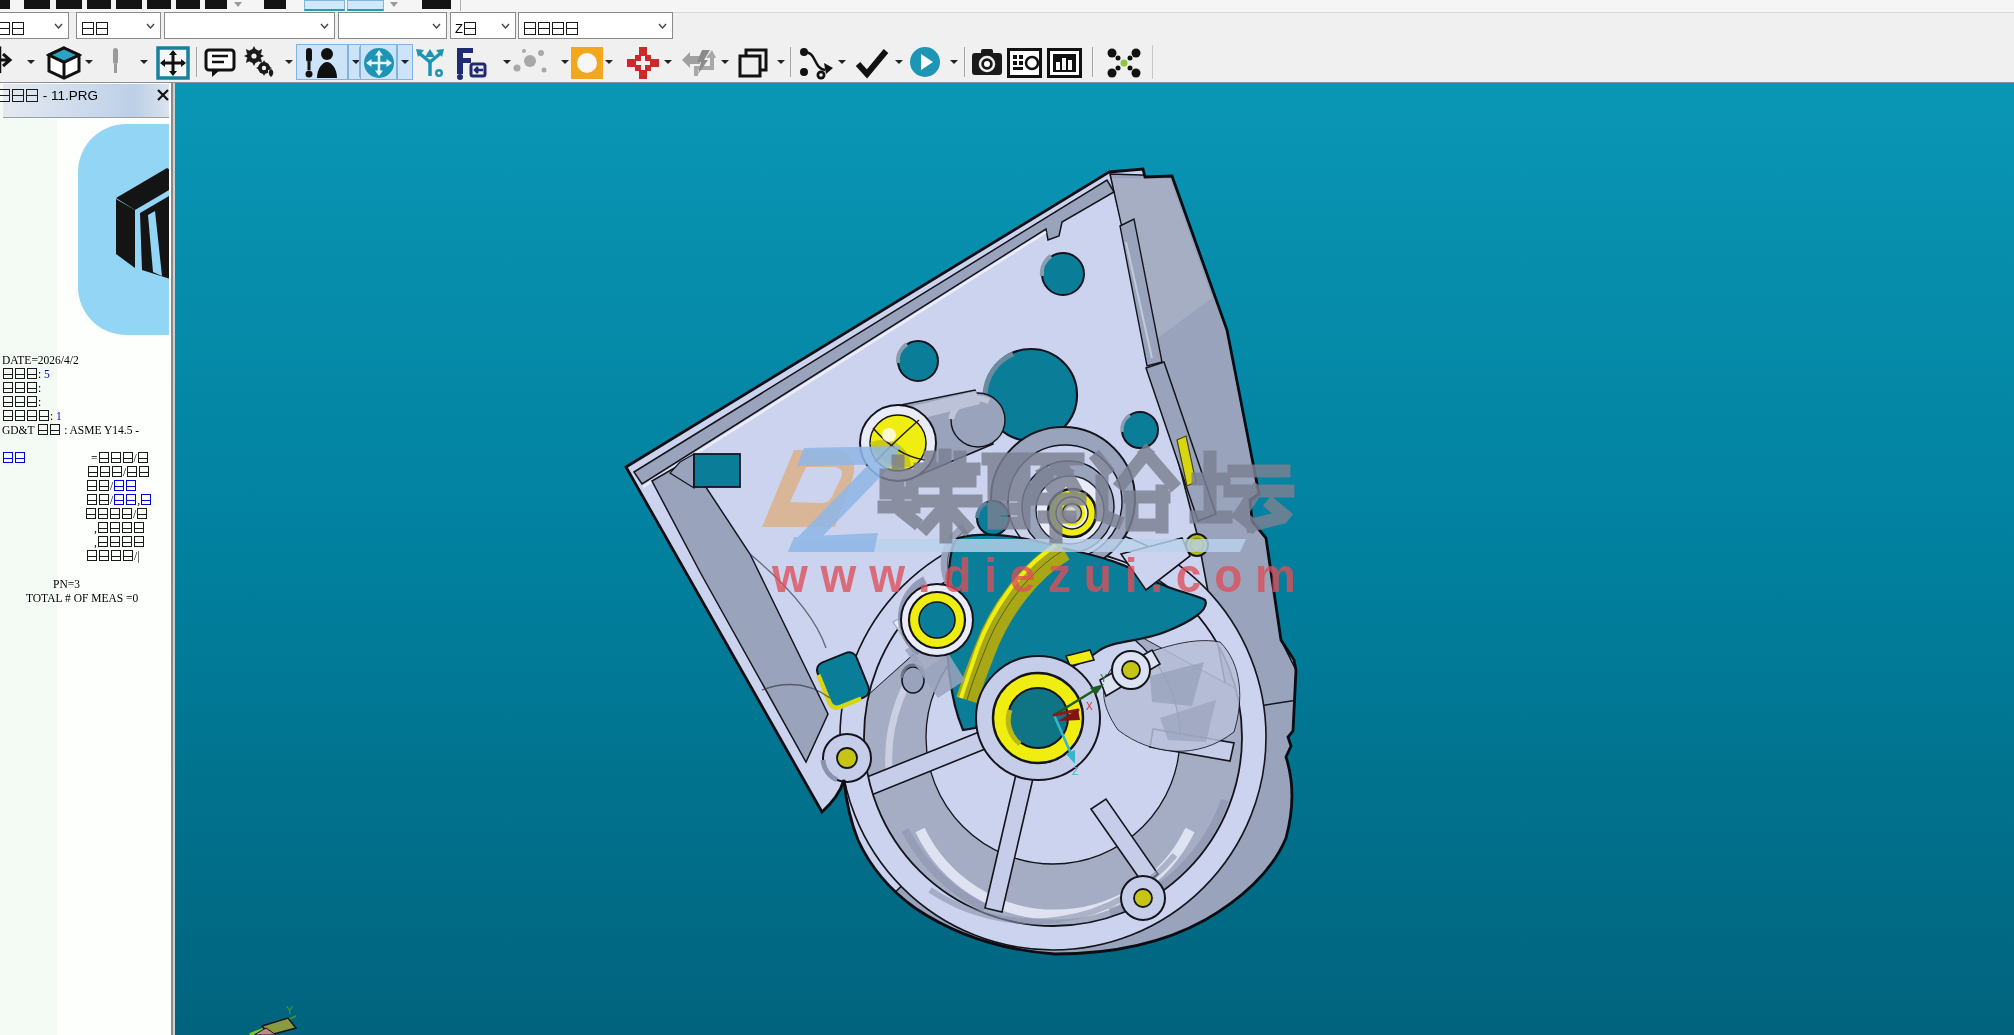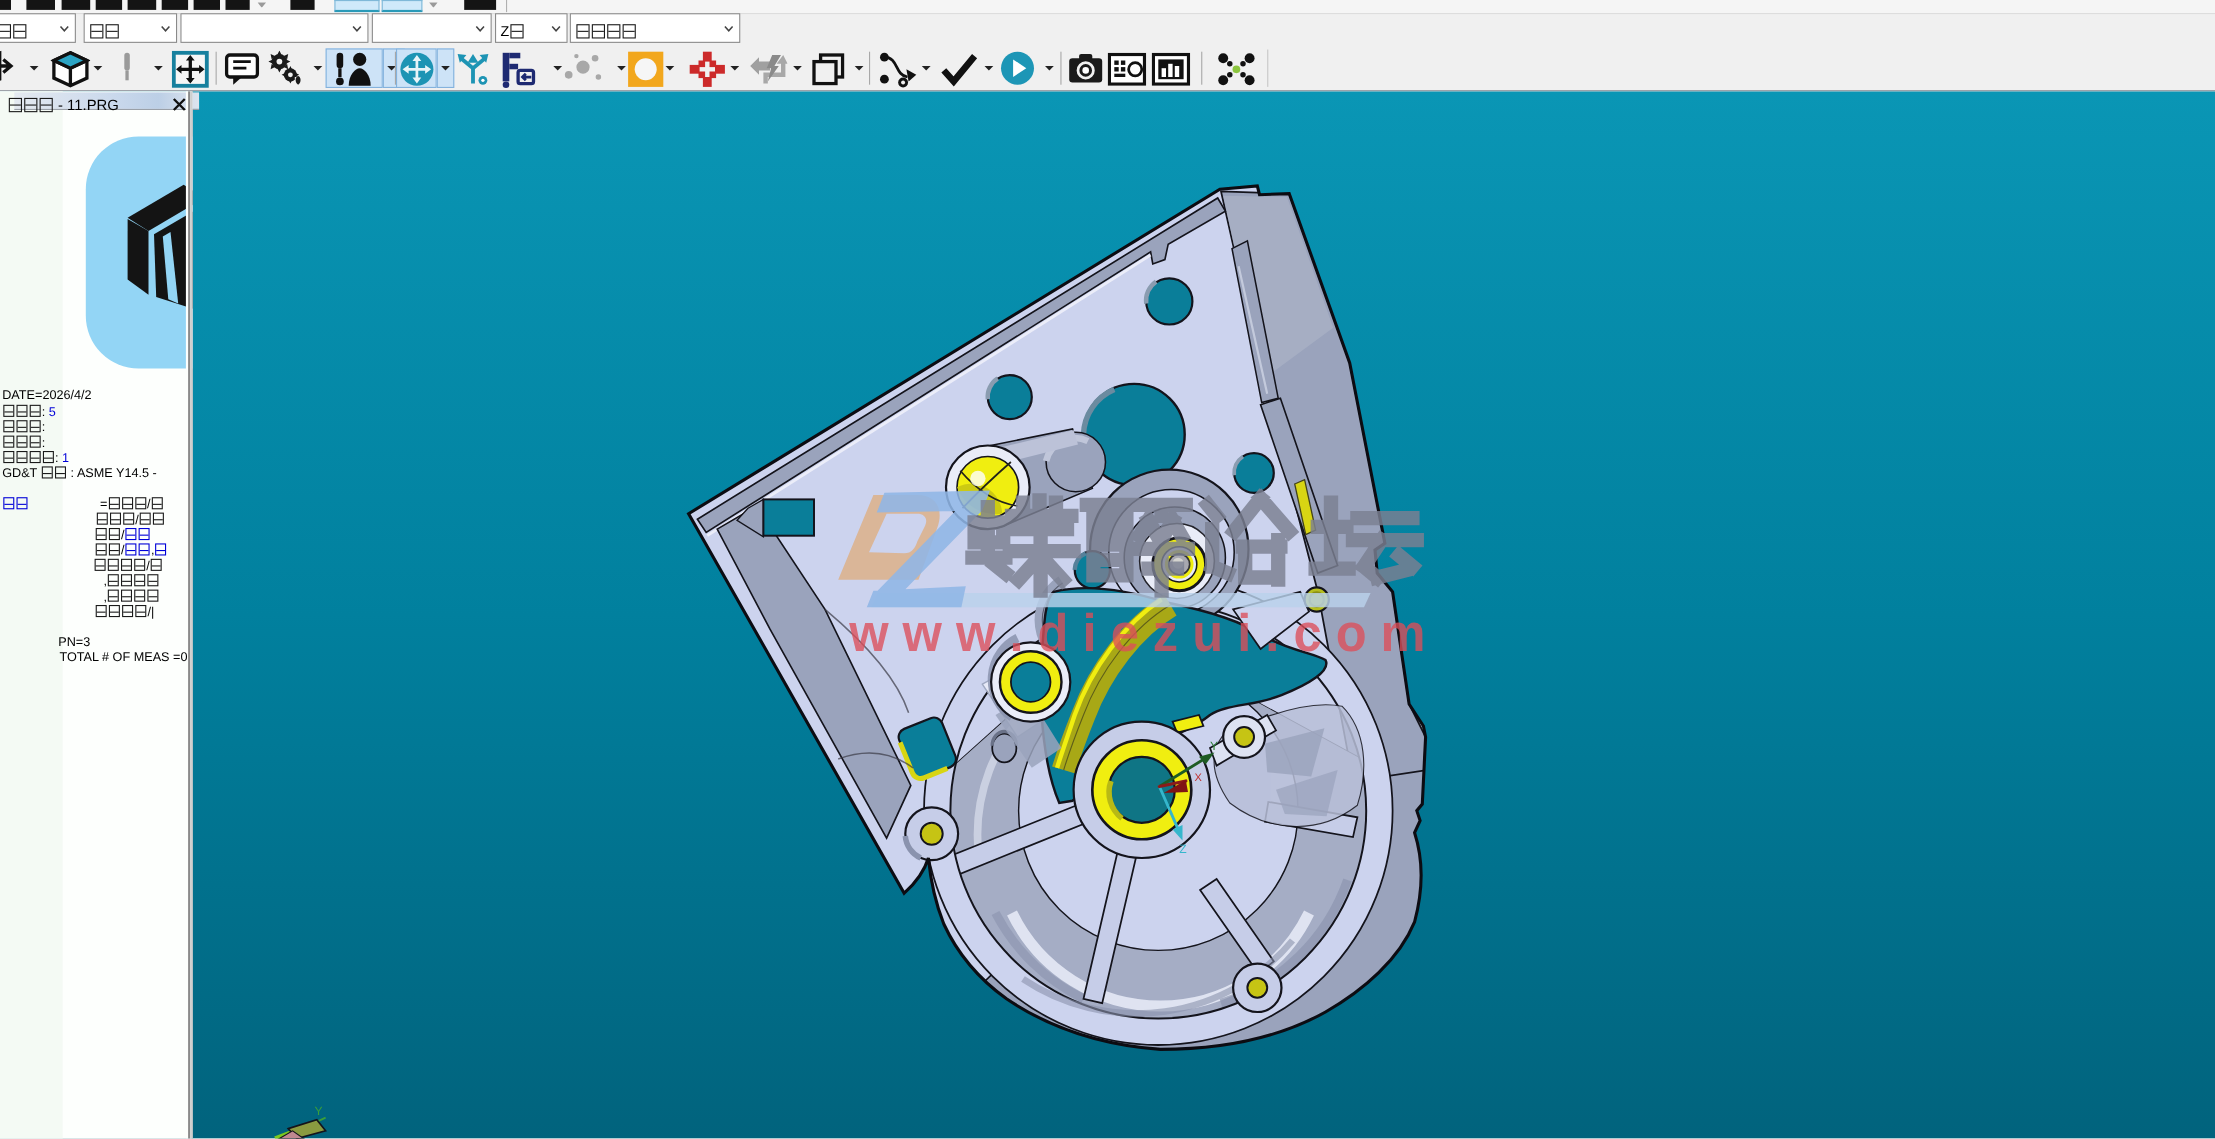--- a/index.html
+++ b/index.html
@@ -11,23 +11,23 @@
 .combo .tx{position:absolute;left:4px;top:5px;height:17px}
 .chev{position:absolute;top:10px;width:9px;height:6px}
 .cj{display:inline-block;width:12px;height:13px;border:1px solid #1a1a1a;position:relative;vertical-align:-2px;margin:0 1px}
 .cj:after{content:"";position:absolute;left:0;right:0;top:5px;border-top:1px solid #1a1a1a}
 .cjb{border-color:#0000d8}.cjb:after{border-color:#0000d8}
 .cjs{width:10px;height:11px;vertical-align:-1px}
 .sep{position:absolute;top:6px;width:1px;height:30px;background:#a8a8a8}
 .da{position:absolute;top:19px;width:0;height:0;border-left:4px solid transparent;border-right:4px solid transparent;border-top:4px solid #222}
 .hl{position:absolute;top:3px;height:36px;background:#cde3f7;border:1px solid #84b2dd}
 #panel{position:absolute;left:0;top:83px;width:175px;height:952px;background:#fdfffd;border-right:1px solid #7f7f7f}
-#ptitle{position:absolute;left:13px;top:1px;width:168px;height:16px;background:linear-gradient(90deg,#e4e9f0 0%,#c9d8ec 55%,#bccfe6 78%,#dde4ee 100%);border-bottom:1px solid #9aa0a8;font-size:14px;color:#000;line-height:23px}
+#ptitle{position:absolute;left:3px;top:1px;width:168px;height:34px;background:linear-gradient(90deg,#e4e9f0 0%,#c9d8ec 55%,#bccfe6 78%,#dde4ee 100%);border-bottom:1px solid #9aa0a8;font-size:14px;color:#000;line-height:23px}
 #pclose{position:absolute;left:155px;top:4px;width:16px;height:16px;font-size:15px;font-weight:bold;color:#111;text-align:center;line-height:16px}
-.pl{position:absolute;font-family:Liberation Sans, sans-serif;font-size:11.5px;color:#000;white-space:pre;line-height:13px}
+.pl{position:absolute;font-family:Liberation Serif, serif;font-size:11.5px;color:#000;white-space:pre;line-height:13px}
 .bl{color:#0000d8}
 </style></head><body>
 <div id="row1">
     <div class="abs" style="left:0px;top:0;width:10px;height:9px;background:#141414"></div>
     <div class="abs" style="left:24px;top:0;width:26px;height:9px;background:#141414"></div>
     <div class="abs" style="left:56px;top:0;width:26px;height:9px;background:#141414"></div>
     <div class="abs" style="left:87px;top:0;width:24px;height:9px;background:#141414"></div>
     <div class="abs" style="left:116px;top:0;width:26px;height:9px;background:#141414"></div>
     <div class="abs" style="left:147px;top:0;width:24px;height:9px;background:#141414"></div>
     <div class="abs" style="left:176px;top:0;width:24px;height:9px;background:#141414"></div>
@@ -436,13 +436,13 @@
     <div class="pl" style="left:2px;top:341px">GD&amp;T <span class="cj cjs"></span><span class="cj cjs"></span> : ASME Y14.5 -</div>
     <div class="pl" style="left:2px;top:369px"><span style="position:absolute;left:0"><span class="cj cjb cjs"></span><span class="cj cjb cjs"></span></span><span style="position:absolute;left:89px">=<span class="cj cjs"></span><span class="cj cjs"></span><span class="cj cjs"></span>/<span class="cj cjs"></span></span></div>
     <div class="pl" style="left:2px;top:383px"><span style="position:absolute;left:85px"><span class="cj cjs"></span><span class="cj cjs"></span><span class="cj cjs"></span>/<span class="cj cjs"></span><span class="cj cjs"></span></span></div>
     <div class="pl" style="left:2px;top:397px"><span style="position:absolute;left:84px"><span class="cj cjs"></span><span class="cj cjs"></span>/<span class="cj cjb cjs"></span><span class="cj cjb cjs"></span></span></div>
     <div class="pl" style="left:2px;top:411px"><span style="position:absolute;left:84px"><span class="cj cjs"></span><span class="cj cjs"></span>/<span class="cj cjb cjs"></span><span class="cj cjb cjs"></span>,<span class="cj cjb cjs"></span></span></div>
     <div class="pl" style="left:2px;top:425px"><span style="position:absolute;left:83px"><span class="cj cjs"></span><span class="cj cjs"></span><span class="cj cjs"></span><span class="cj cjs"></span>/<span class="cj cjs"></span></span></div>
     <div class="pl" style="left:2px;top:439px"><span style="position:absolute;left:92px">,<span class="cj cjs"></span><span class="cj cjs"></span><span class="cj cjs"></span><span class="cj cjs"></span></span></div>
     <div class="pl" style="left:2px;top:453px"><span style="position:absolute;left:92px">,<span class="cj cjs"></span><span class="cj cjs"></span><span class="cj cjs"></span><span class="cj cjs"></span></span></div>
     <div class="pl" style="left:2px;top:467px"><span style="position:absolute;left:84px"><span class="cj cjs"></span><span class="cj cjs"></span><span class="cj cjs"></span><span class="cj cjs"></span>/|</span></div>
     <div class="pl" style="left:2px;top:495px"><span style="position:absolute;left:51px">PN=3</span></div>
-    <div class="pl" style="left:2px;top:509px"><span style="position:absolute;left:52px">TOTAL # OF MEAS =0</span></div>
+    <div class="pl" style="left:2px;top:509px"><span style="position:absolute;left:24px">TOTAL # OF MEAS =0</span></div>
   </div>
 </body></html>

